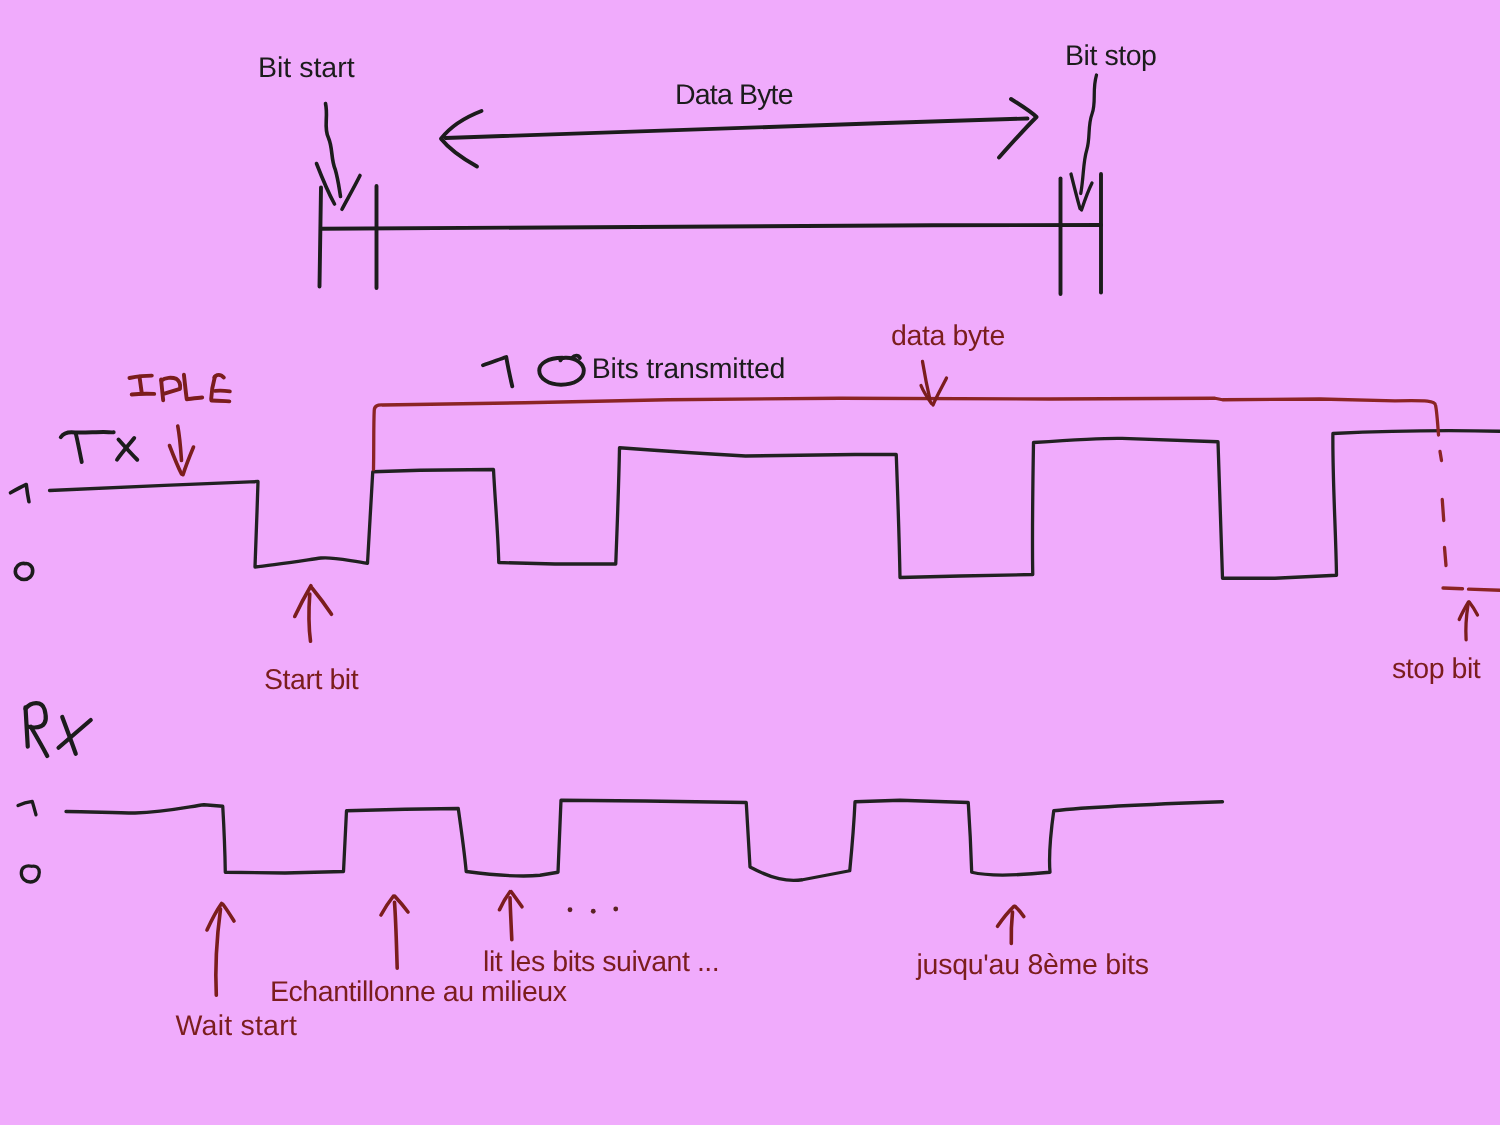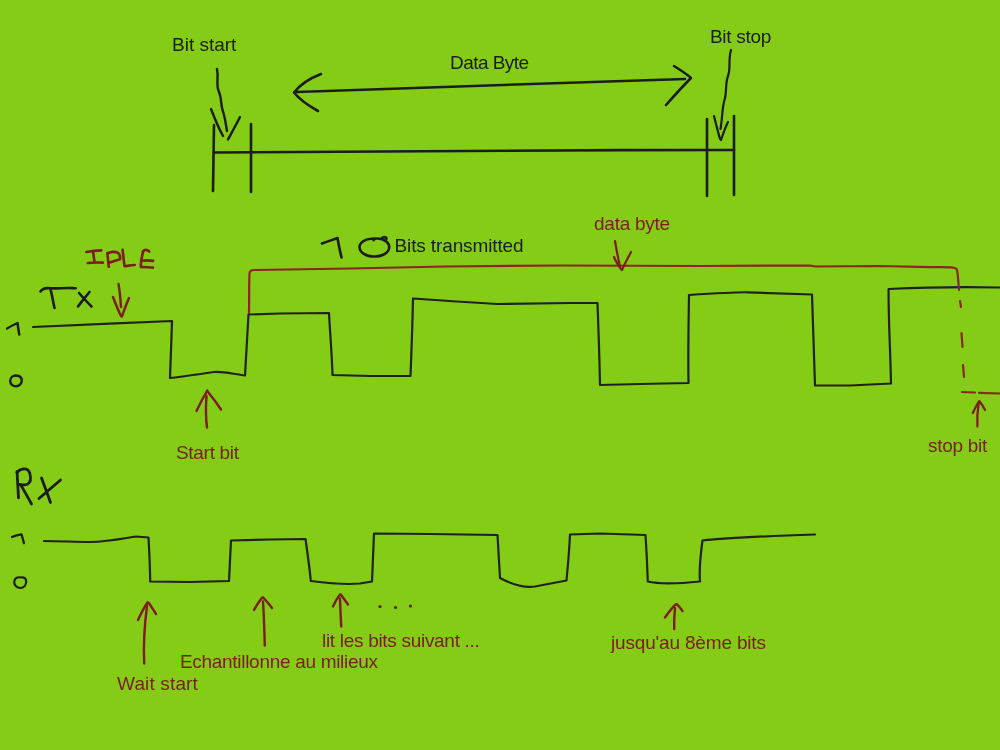--- a/index.html
+++ b/index.html
@@ -1,16 +1,16 @@
 <!DOCTYPE html>
 <html><head>
 <meta charset="utf-8">
 <style>
   html,body{margin:0;padding:0;background:#ffffff;}
-  .wrap{position:relative;width:1000px;height:750px;background:#84cc16;overflow:hidden;}
+  .wrap{position:relative;width:1000px;height:750px;background:#f0abfc;overflow:hidden;}
   svg{position:absolute;left:0;top:0;}
   text{font-family:"Liberation Sans", sans-serif;}
 </style>
 </head>
 <body>
 <div class="wrap">
 <svg width="1000" height="750" viewBox="0 0 1000 750">
   <g fill="none" stroke-linecap="round" stroke-linejoin="round">
 
   <text x="172" y="51" font-size="19" letter-spacing="0" fill="#1c1c1c">Bit start</text>

